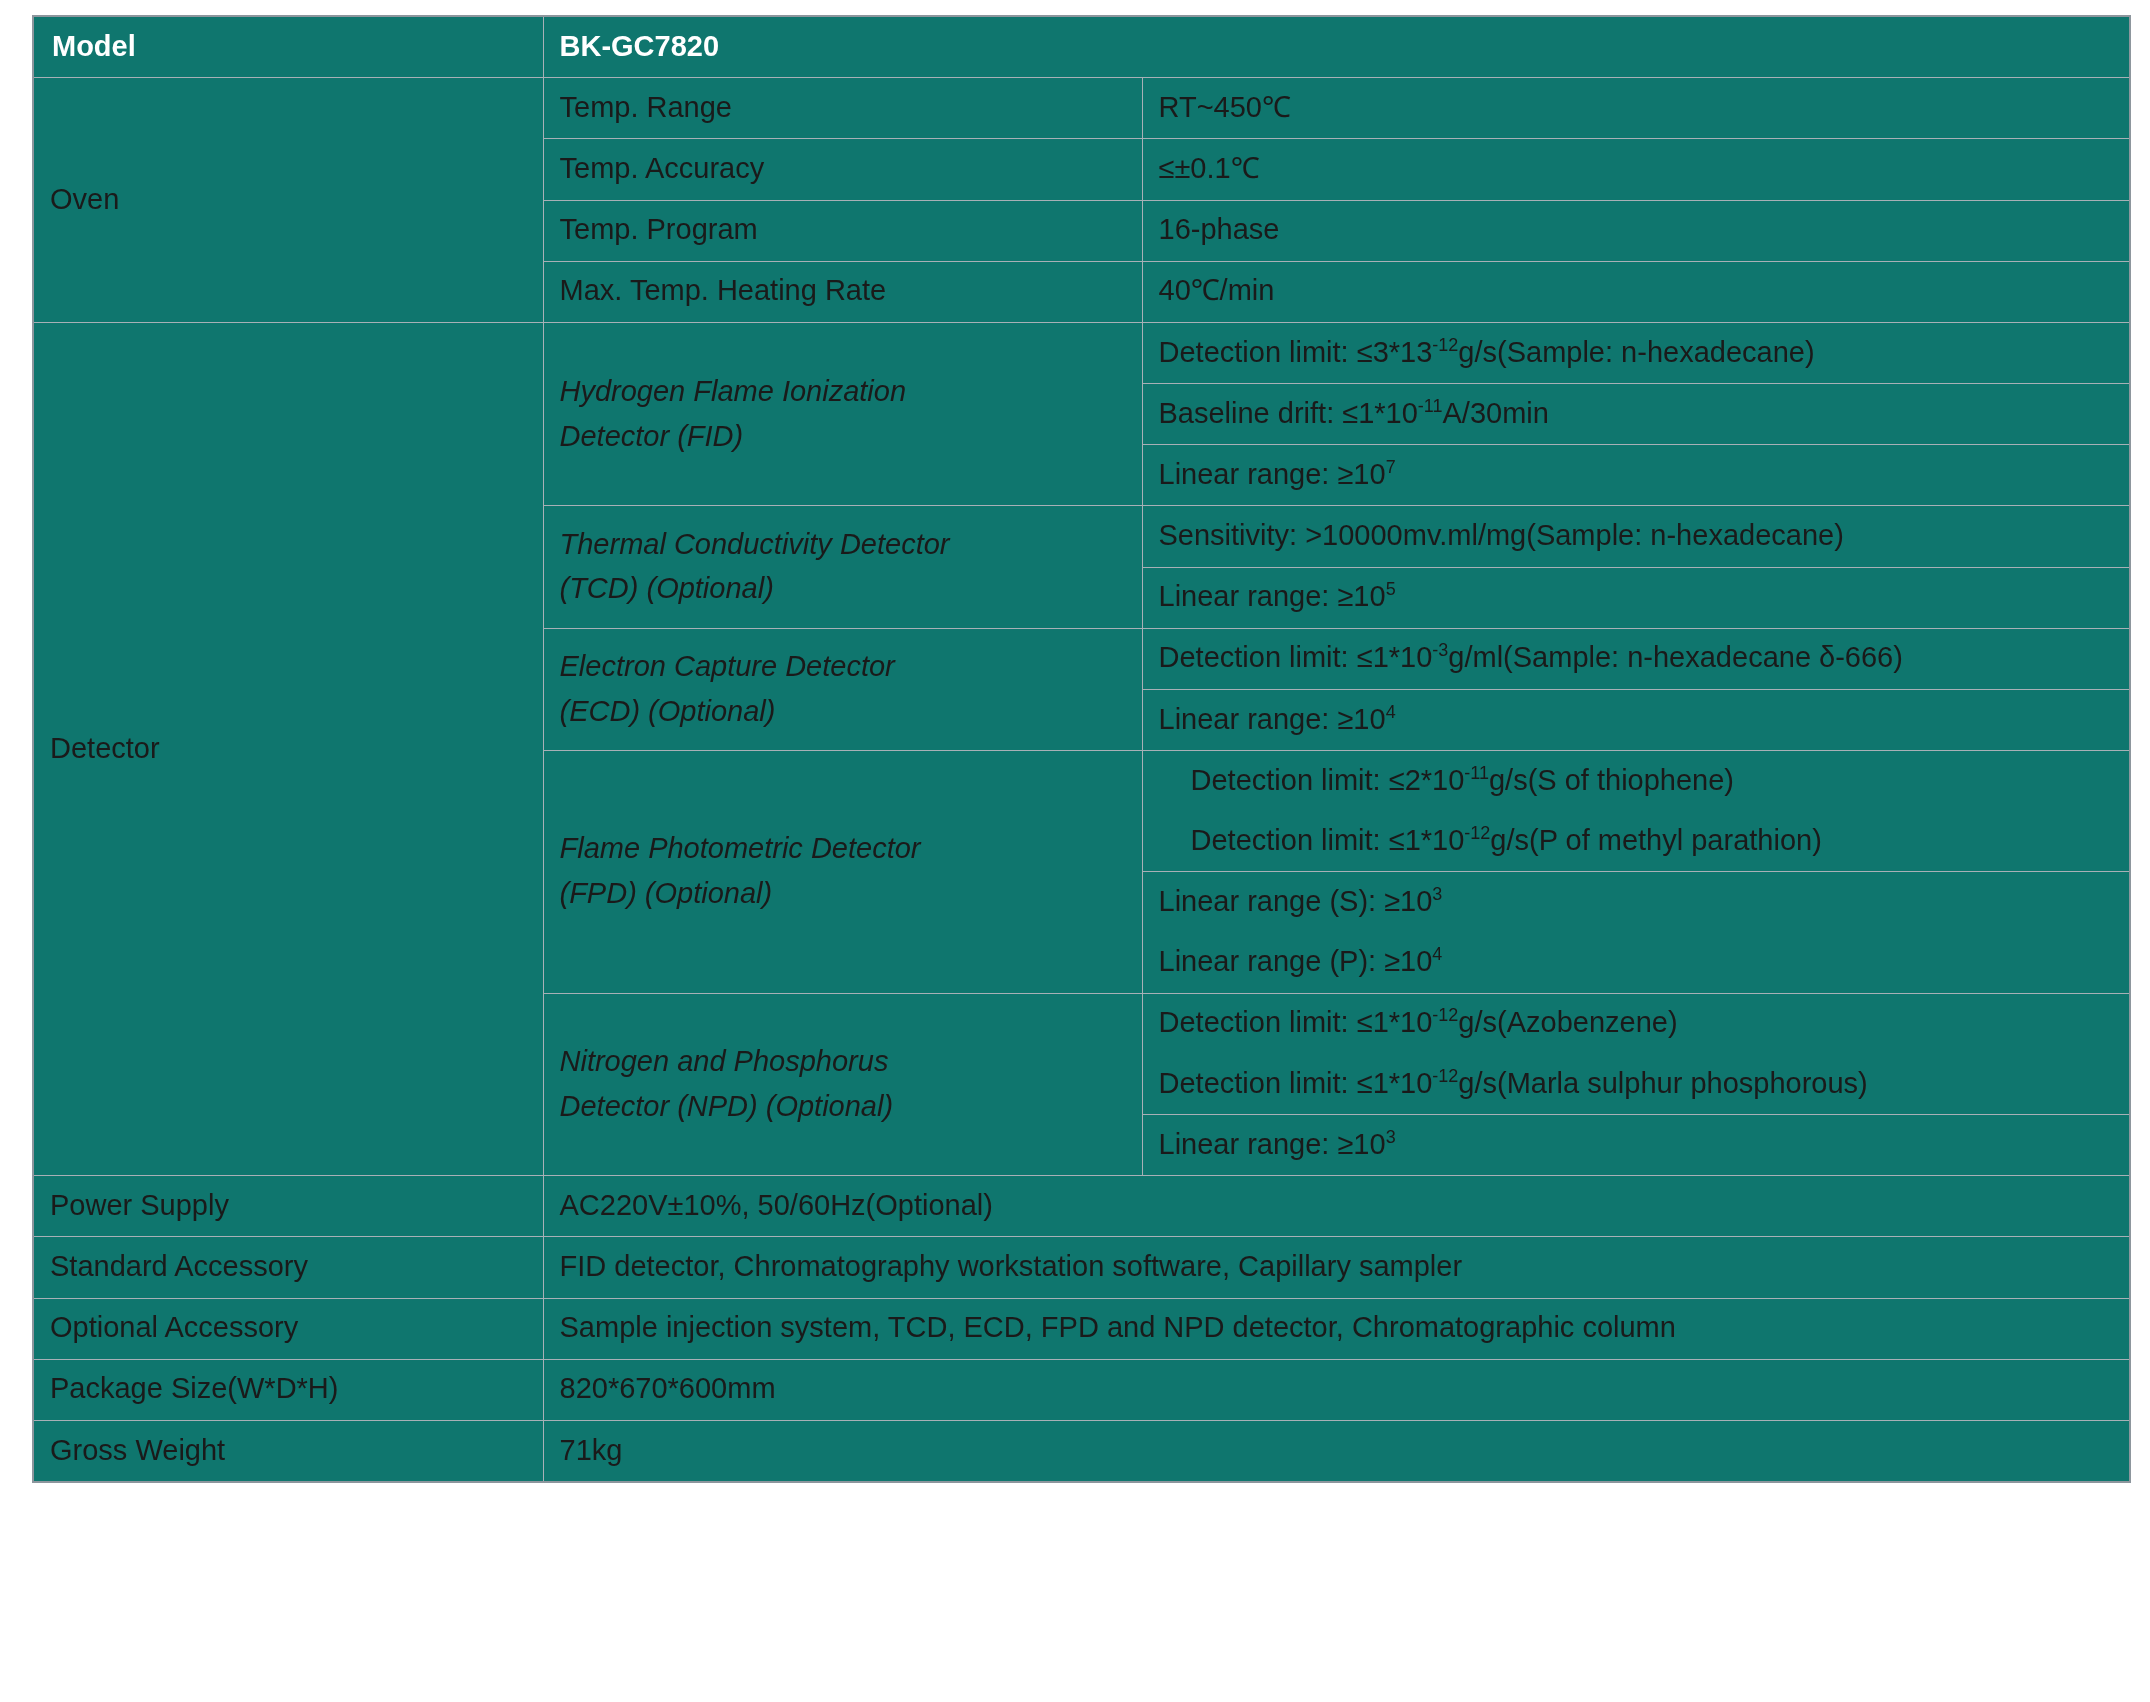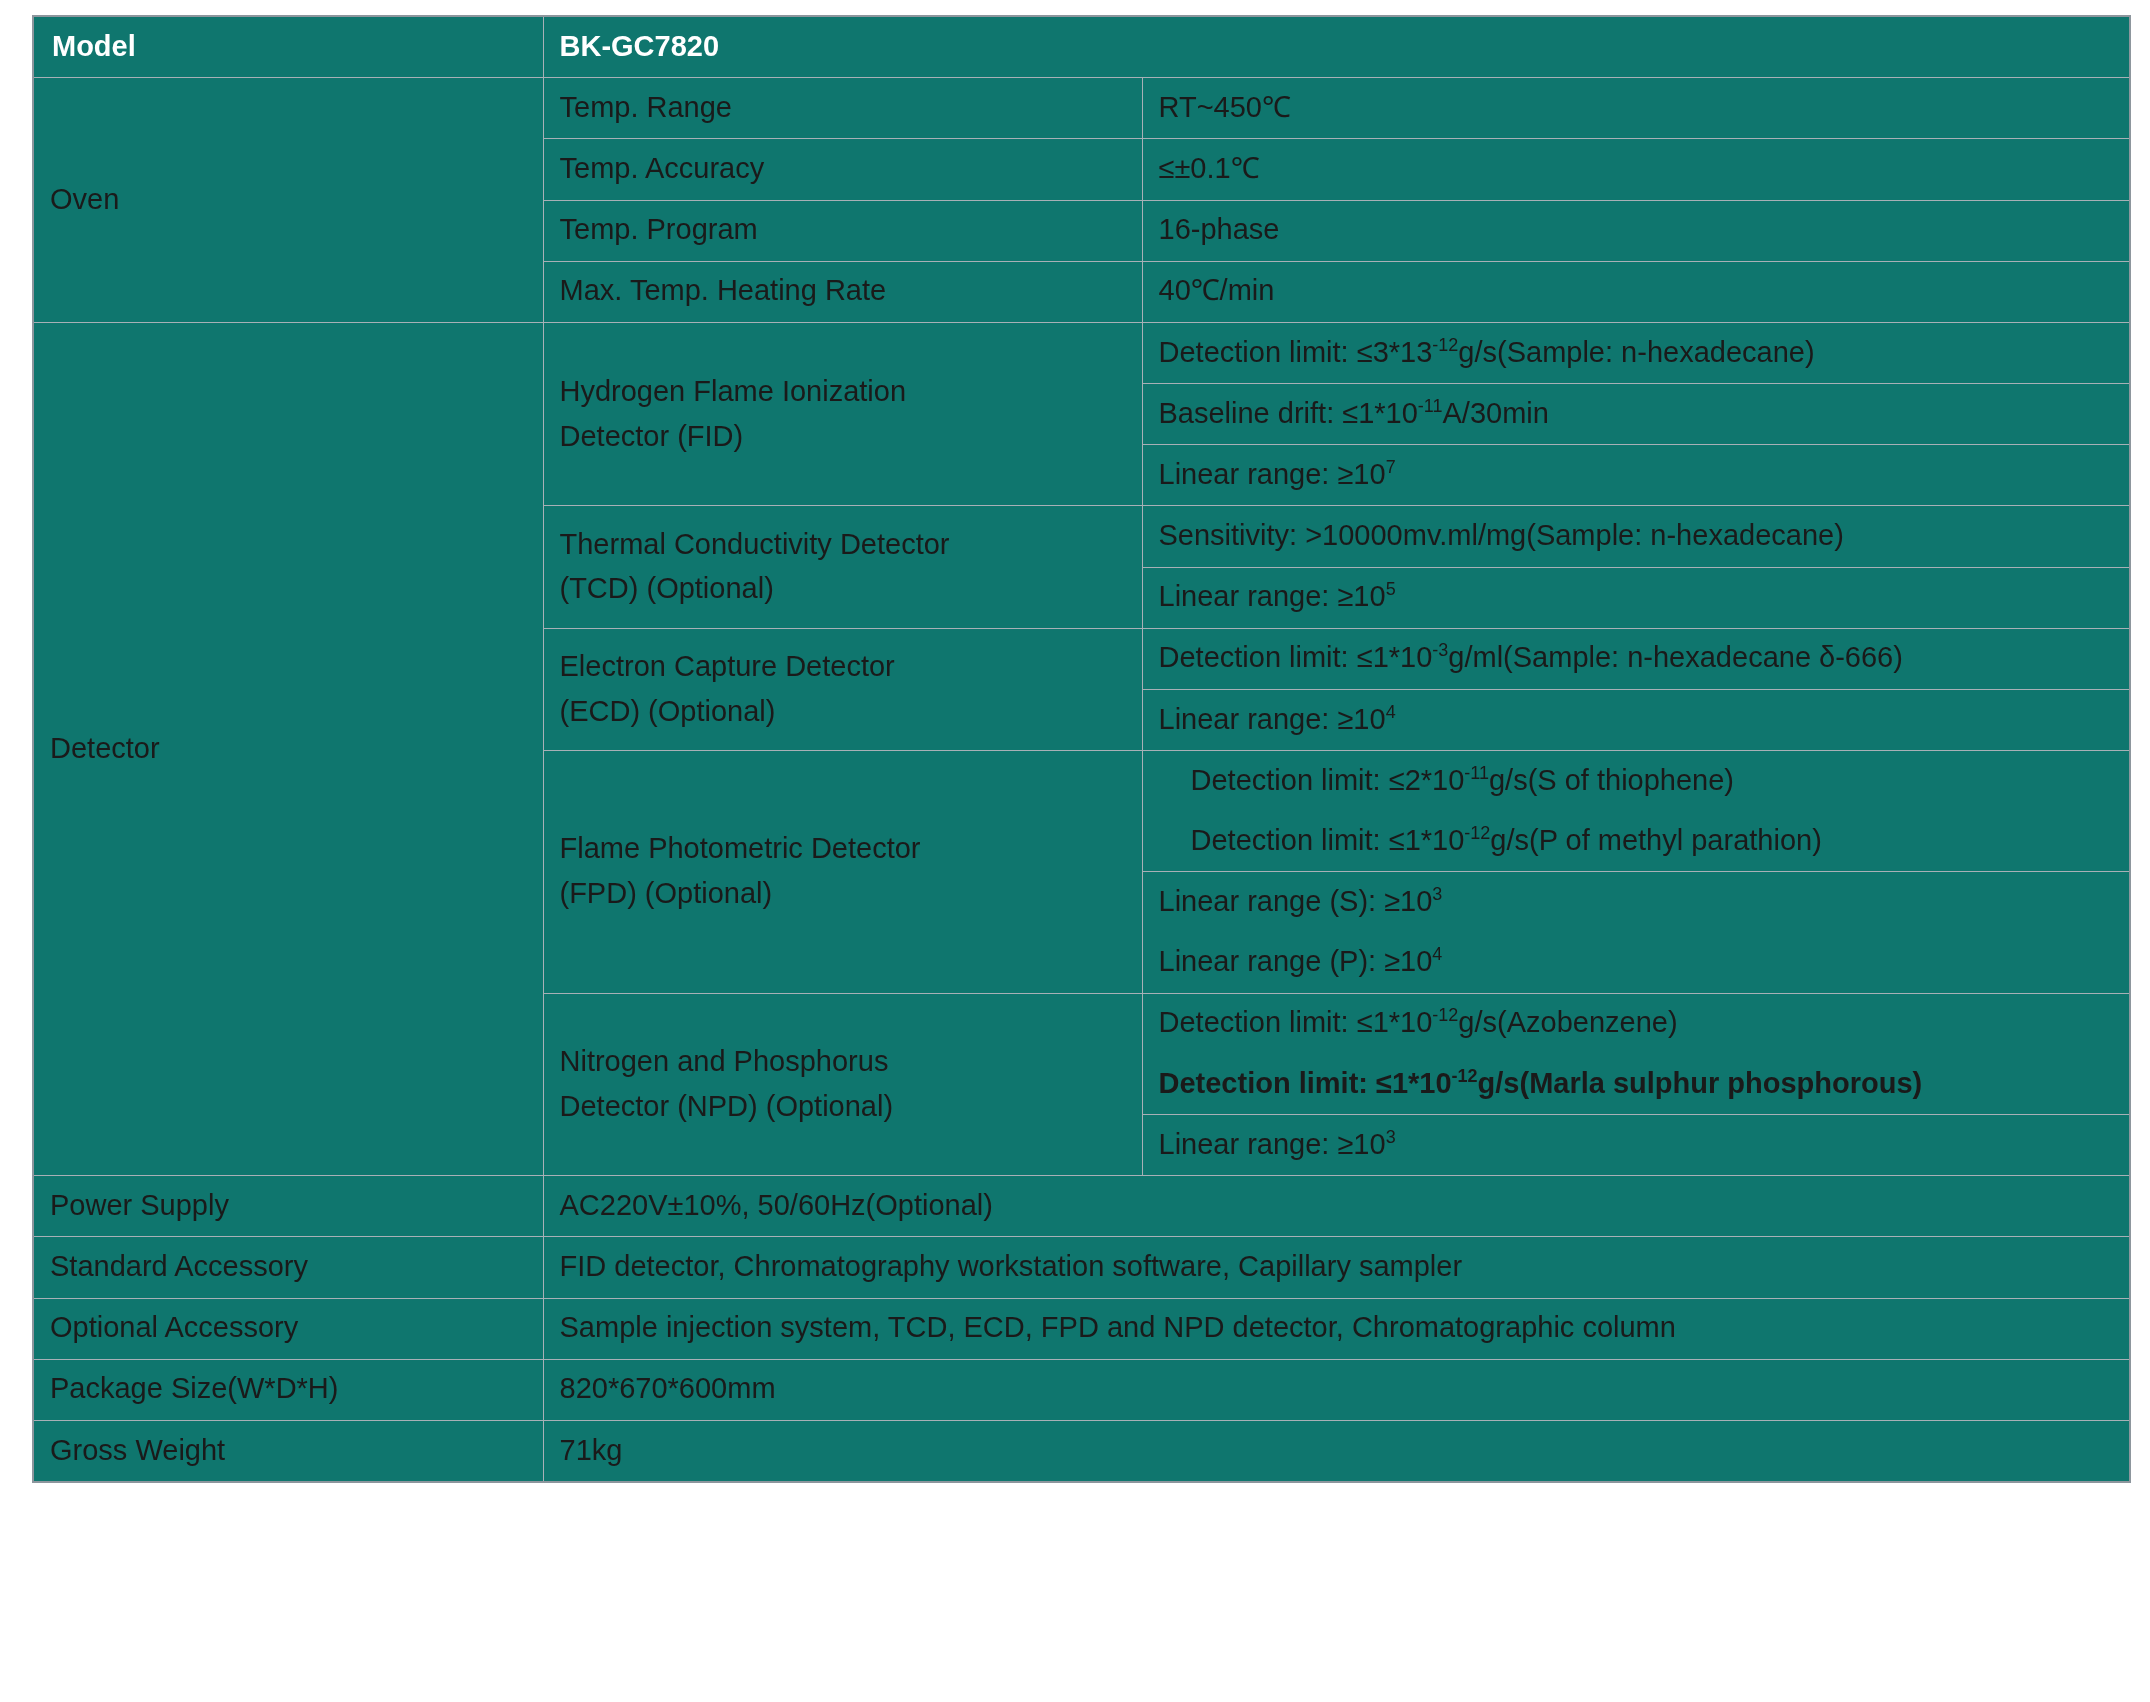--- a/index.html
+++ b/index.html
@@ -47,20 +47,21 @@
   .hdr td.label { padding-left: 18px; }
   .rowlabel {
     padding-left: 18px;
   }
   .group-label {
     padding-left: 18px;
     vertical-align: middle;
   }
   .subname {
     line-height: 1.55;
+    font-style: italic;
   }
   .value {
     padding-left: 18px;
   }
   sup {
     font-size: 0.62em;
     vertical-align: super;
     line-height: 0;
   }
   
@@ -156,21 +157,21 @@
       </tr>
 
       <tr>
         <td class="subname" rowspan="3">
           <span>Nitrogen and Phosphorus</span><br>
           <span>Detector (NPD) (Optional)</span>
         </td>
         <td class="value" style="border-bottom:none;"><span>Detection limit: ≤1*10</span><sup>-12</sup><span>g/s(Azobenzene)</span></td>
       </tr>
       <tr>
-        <td class="value" style="border-top:none;font-weight:bold;"><span>Detection limit: ≤1*10</span><sup>-12</sup><span>g/s(Marla sulphur phosphorous)</span></td>
+        <td class="value" style="border-top:none;"><span>Detection limit: ≤1*10</span><sup>-12</sup><span>g/s(Marla sulphur phosphorous)</span></td>
       </tr>
       <tr>
         <td class="value"><span>Linear range: ≥10</span><sup>3</sup><span></span></td>
       </tr>
 
       <tr>
         <td class="rowlabel">Power Supply</td>
         <td colspan="2" class="value">AC220V±10%, 50/60Hz(Optional)</td>
       </tr>
       <tr>

